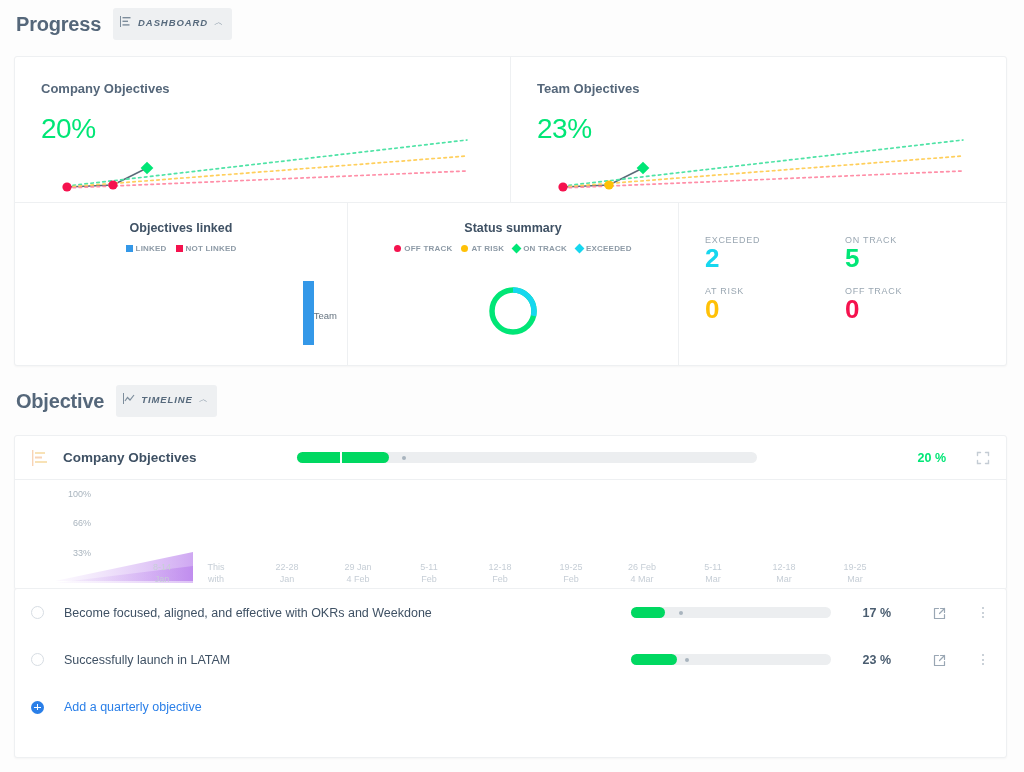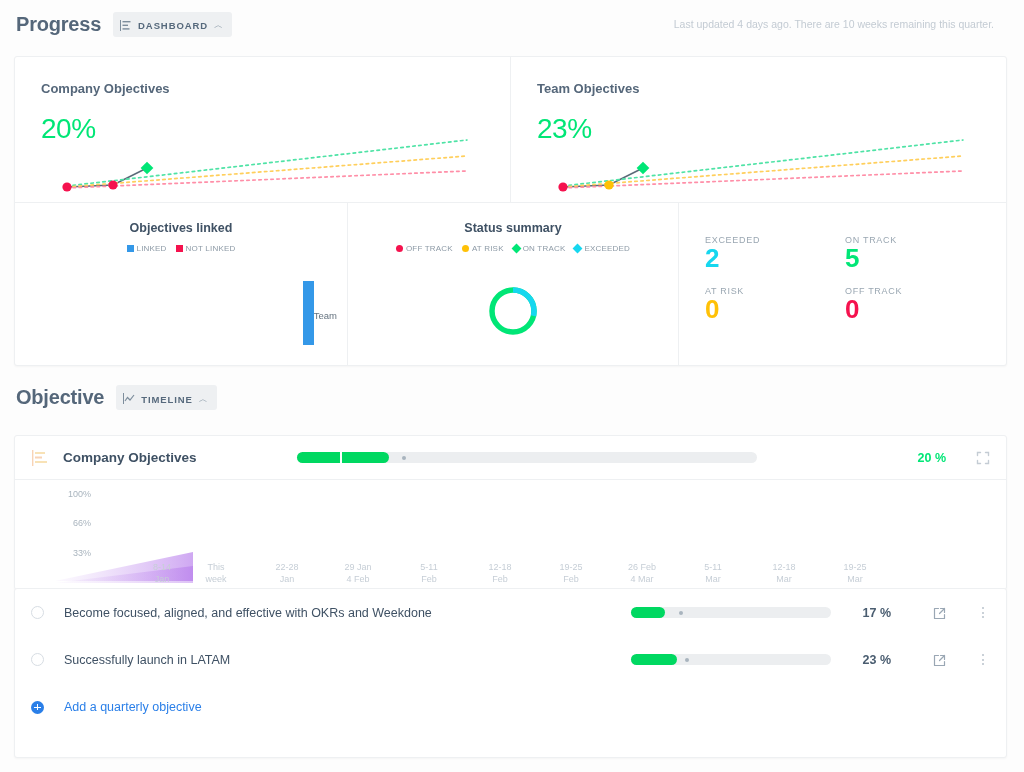--- a/index.html
+++ b/index.html
@@ -14,21 +14,21 @@
 
   
   .section-header { display: flex; align-items: center; padding: 0 16px; }
   .section-title {
     font-size: 20px; font-weight: bold; color: #55677a;
     letter-spacing: -0.2px;
   }
   .pill {
     display: inline-flex; align-items: center; gap: 6px;
     background: #eef0f2; border-radius: 3px;
-    padding: 5px 9px 2px 7px; margin-left: 12px; cursor: pointer;
+    padding: 5px 9px 9px 7px; margin-left: 12px; cursor: pointer; font-style: italic;
   }
   .pill-label {
     font-size: 9.5px; font-weight: bold; letter-spacing: 0.9px;
     color: #56697c;
   }
   .pill .chev { font-size: 9px; color: #8b9aa8; line-height: 1; }
   .header-note {
     margin-left: auto; font-size: 10.5px; color: #c3cbd3;
     padding-right: 14px;
   }
@@ -64,21 +64,21 @@
     font-size: 12.5px; font-weight: bold; color: #3f5164;
     text-align: center;
   }
   .mc-count .mc-title { text-align: left; font-size: 13px; }
   .legend {
     display: flex; justify-content: center; align-items: center;
     gap: 9px; margin-top: 9px;
   }
   .legend-item { display: flex; align-items: center; gap: 3px; }
   .legend-label {
-    font-size: 8px; letter-spacing: 0.2px; color: #8d9aa6; font-weight: 400;
+    font-size: 8px; letter-spacing: 0.2px; color: #8d9aa6; font-weight: 700;
   }
   .sw-sq { width: 7px; height: 7px; }
   .sw-dot { width: 7px; height: 7px; border-radius: 50%; }
   .sw-dia { width: 7px; height: 7px; transform: rotate(45deg); }
 
   .bar-area {
     position: relative; height: 92px; margin-top: 14px;
     display: flex; flex-direction: row; align-items: center;
     justify-content: flex-end;
   }
@@ -194,21 +194,20 @@
         <svg width="12" height="11" viewBox="0 0 12 11">
           <rect x="0" y="0" width="1" height="11" fill="#7d8d9c"></rect>
           <rect x="2.5" y="1" width="8" height="1.4" fill="#7d8d9c"></rect>
           <rect x="2.5" y="4.6" width="5.5" height="1.4" fill="#7d8d9c"></rect>
           <rect x="2.5" y="8.2" width="7" height="1.4" fill="#7d8d9c"></rect>
         </svg>
       </span>
       <span class="pill-label">DASHBOARD</span>
       <span class="chev">︿</span>
     </div>
-    <div class="header-note">Last updated 4 days ago. There are 10 weeks remaining this quarter.</div>
   </div>
 
   <div class="cards-wrap">
 
     <div class="row-top">
 
       <div class="objcard">
         <div class="objcard-title">Company Objectives</div>
         <div class="objcard-value">20%</div>
         <svg class="spark" viewBox="0 0 460 72" preserveAspectRatio="none">
@@ -370,21 +369,21 @@
         <path d="M40,103 L178,103 L178,86 Z" fill="url(#pg)" opacity="0.7"></path>
       </svg>
       <div class="ylab" style="left:40px;top:9px;width:36px;">100%</div>
       <div class="ylab" style="left:40px;top:38px;width:36px;">66%</div>
       <div class="ylab" style="left:40px;top:68px;width:36px;">33%</div>
 
       <div class="xlab" style="left:112px;top:81px;">
         <span>8-14</span><br><span>Jan</span>
       </div>
       <div class="xlab" style="left:166px;top:81px;">
-        <span>This</span><br><span>week</span>
+        <span>This</span><br><span>with</span>
       </div>
       <div class="xlab" style="left:237px;top:81px;">
         <span>22-28</span><br><span>Jan</span>
       </div>
       <div class="xlab" style="left:308px;top:81px;">
         <span>29 Jan</span><br><span>4 Feb</span>
       </div>
       <div class="xlab" style="left:379px;top:81px;">
         <span>5-11</span><br><span>Feb</span>
       </div>

